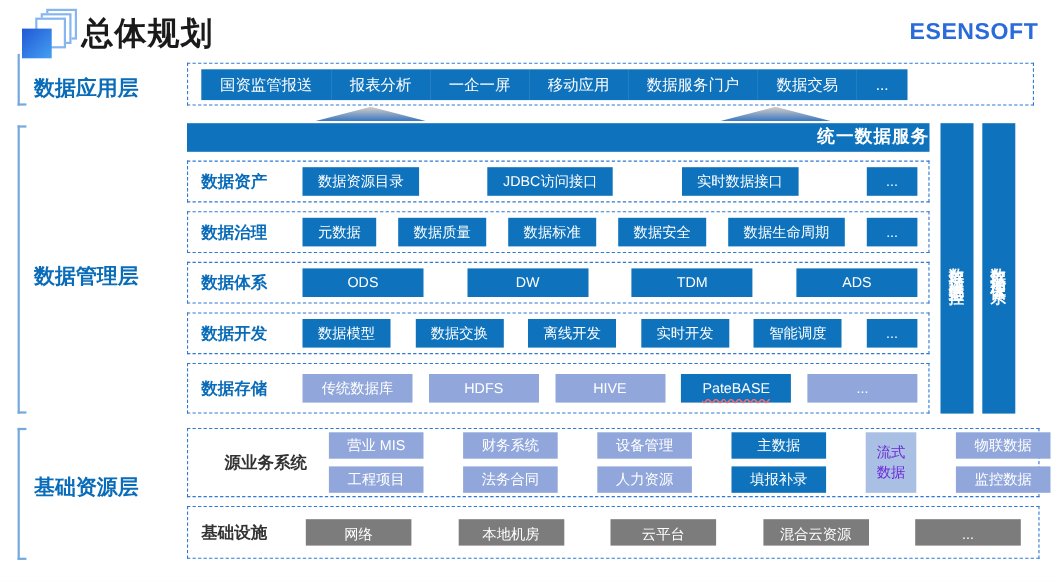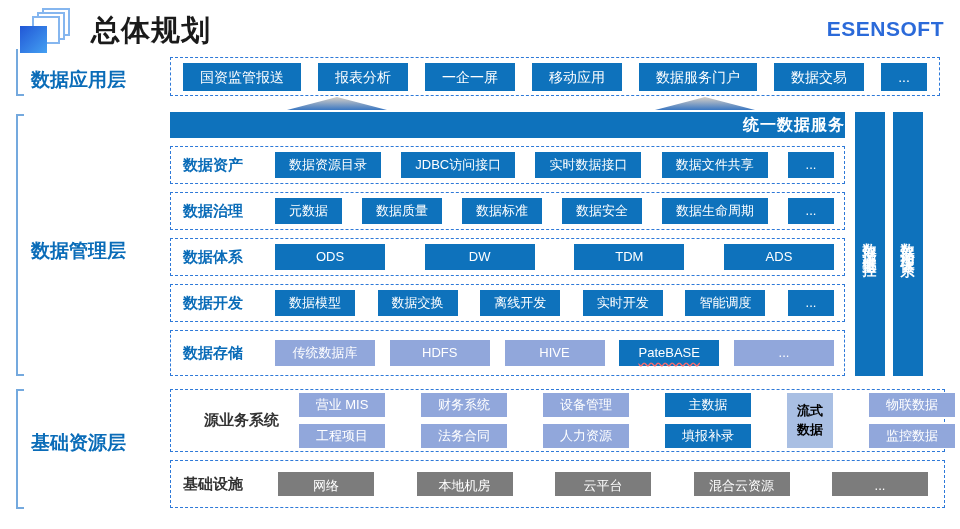--- a/index.html
+++ b/index.html
@@ -9,39 +9,39 @@
   *{margin:0;padding:0;box-sizing:border-box;}
   html,body{background:#e9e9e9;}
   .canvas{position:relative;width:960px;height:529px;background:#fff;overflow:hidden;
     font-family:"Liberation Sans","DejaVu Sans",sans-serif;}
   
   .logo{position:absolute;left:20px;top:8px;width:50px;height:46px;}
   .sq{position:absolute;width:28px;height:28px;border:2px solid #85B6EF;background:#fff;}
   .o1{right:0;top:0}.o2{right:5px;top:4px}.o3{right:10px;top:8px}
   .fill{position:absolute;left:0;bottom:1px;width:27px;height:27px;
     background:linear-gradient(135deg,#2157D6,#44A0F2);}
-  .title{position:absolute;left:74px;top:11px;font-size:29px;font-weight:bold;color:#1a1a1a;letter-spacing:1px;margin-left:17px;}
+  .title{position:absolute;left:74px;top:11px;font-size:29px;font-weight:bold;color:#1a1a1a;letter-spacing:1px;}
   .brand{position:absolute;right:16px;top:17px;font-size:21px;font-weight:800;color:var(--brand);letter-spacing:.5px;}
   
   .bracket{position:absolute;left:16px;width:8px;border:2px solid #74A9DE;border-right:none;}
   .b-app{top:49px;height:47px;border-top:none;}
   .b-mgmt{top:114px;height:262px;}
   .b-res{top:389px;height:120px;}
   .layer-label{position:absolute;left:31px;width:115px;font-size:19px;font-weight:bold;color:var(--labelblue);}
   .l-app{top:67px}.l-mgmt{top:238px}.l-res{top:430px}
   
   .chip{height:26px;line-height:26px;padding:0 14px;font-size:13px;color:#fff;
     text-align:center;white-space:nowrap;min-width:46px;}
   .v-solid{background:var(--primary);}
   .v-light{background:var(--light);}
   .v-gray{background:var(--gray);}
   
   .app-box{position:absolute;left:170px;top:57px;width:770px;height:39px;
     border:1px dashed var(--dash);display:flex;align-items:center;}
-  .app-box .chips{flex:1;display:flex;justify-content:space-between;align-items:center;padding:0 12px;}
+  .app-box .chips{flex:1;display:flex;justify-content:flex-start;align-items:center;padding:0 12px;}
   .app-box .chip{height:28px;line-height:28px;font-size:14px;padding:0 17px;}
   .tri{position:absolute;top:97px;width:100px;height:13px;
     background:linear-gradient(to bottom,#d8d0c6,#3a77c2);
     clip-path:polygon(50% 0,100% 100%,0 100%);}
   .t1{left:287px}.t2{left:655px}
   
   .service-bar{position:absolute;left:170px;top:112px;width:675px;height:26px;
     background:var(--primary);color:#fff;font-size:16px;font-weight:bold;
     text-align:right;line-height:26px;letter-spacing:1px;}
   #mgmt-rows{position:absolute;left:170px;top:146px;width:675px;}
@@ -59,23 +59,23 @@
     color:#fff;display:flex;align-items:center;justify-content:center;
     writing-mode:vertical-rl;text-orientation:upright;font-size:14px;font-weight:bold;letter-spacing:4px;}
   .vb1{left:855px}.vb2{left:893px}
   
   .source-box{position:absolute;left:170px;top:389px;width:775px;height:63px;
     border:1px dashed var(--dash);display:flex;align-items:center;padding:0 10px 0 12px;}
   .source-box .rlabel{width:95px;}
   .cols{flex:1;display:flex;justify-content:space-between;align-items:center;padding-right:6px;gap:36px;}
   .pair{display:flex;flex-direction:column;gap:7px;}
   .pair .chip{height:24px;line-height:24px;min-width:86px;padding:0 10px;}
-  .stream{width:46px;height:55px;background:var(--stream);color:#000000;
+  .stream{width:46px;height:55px;background:var(--stream);color:#6d28d9;
     display:flex;align-items:center;justify-content:center;text-align:center;
-    font-size:13px;line-height:1.4;padding:0 5px;font-weight:bold;}
+    font-size:13px;line-height:1.4;padding:0 5px;}
   .infra-box{position:absolute;left:170px;top:460px;width:775px;height:48px;
     border:1px dashed var(--dash);display:flex;align-items:center;padding:0 10px 0 12px;}
   .infra-box .rlabel{width:95px;color:#333;}
   .infra-box .chips{flex:1;display:flex;justify-content:space-between;align-items:center;padding-right:6px;}
   .infra-box .chip{height:24px;line-height:28px;min-width:96px;}
 </style>
 </head>
 <body>
 
 <div class="canvas">
@@ -112,21 +112,20 @@
   <div class="tri t2"></div>
 
   <div class="service-bar">统一数据服务</div>
   <div id="mgmt-rows">
       <div class="mrow">
         <div class="rlabel">数据资产</div>
         <div class="chips">
           <div class="chip v-solid">数据资源目录</div>
           <div class="chip v-solid">JDBC访问接口</div>
           <div class="chip v-solid">实时数据接口</div>
-          <div class="chip v-solid">数据文件共享</div>
           <div class="chip v-solid">...</div>
         </div>
       </div>
       <div class="mrow">
         <div class="rlabel">数据治理</div>
         <div class="chips">
           <div class="chip v-solid">元数据</div>
           <div class="chip v-solid">数据质量</div>
           <div class="chip v-solid">数据标准</div>
           <div class="chip v-solid">数据安全</div>

